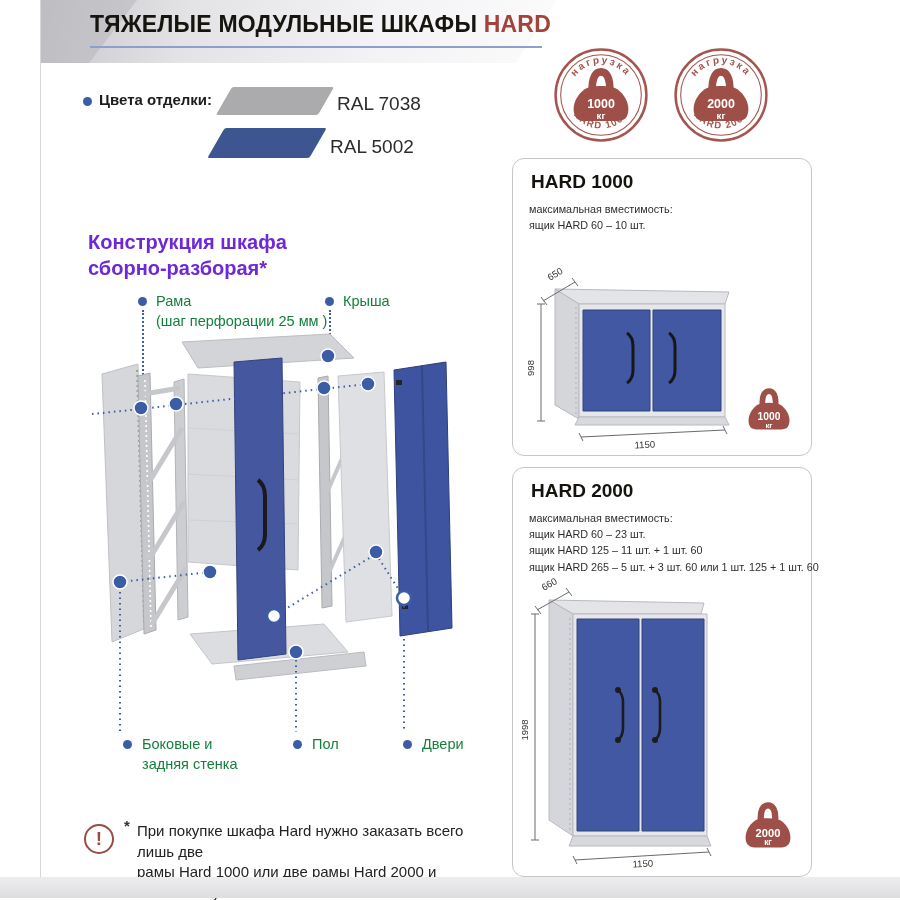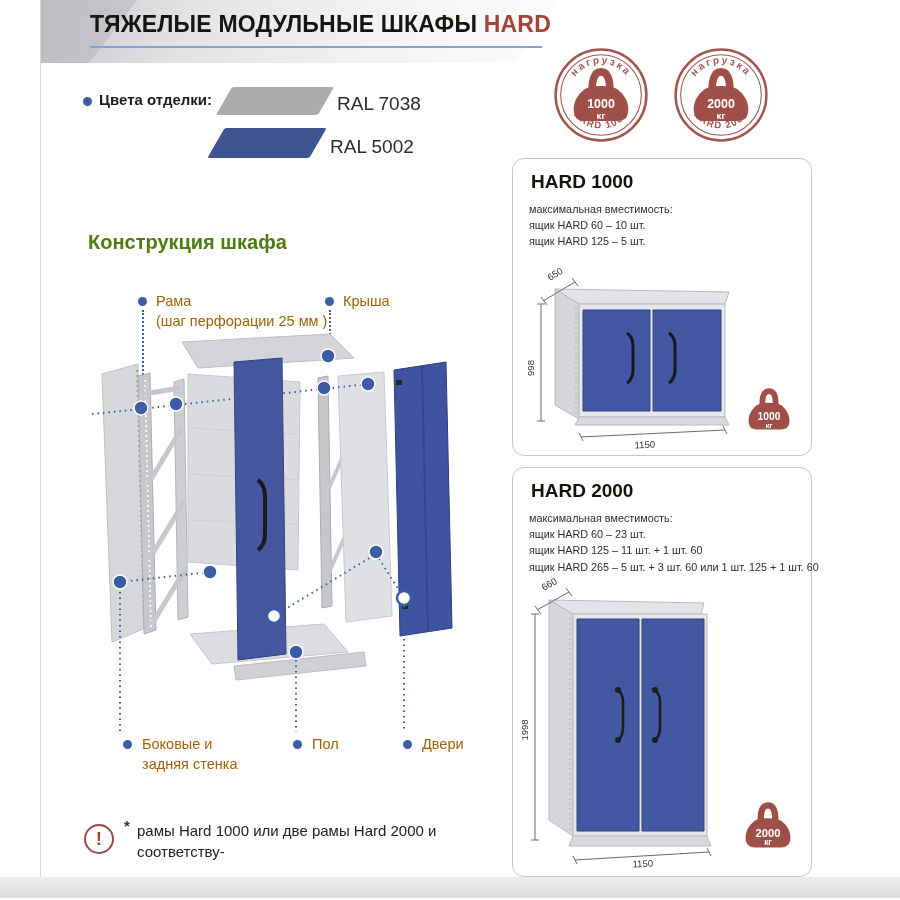--- a/index.html
+++ b/index.html
@@ -33,22 +33,22 @@
   .badge-1{left:553px;top:47px}
   .badge-2{left:673px;top:47px}
   .badge-arc{font-size:10.5px;font-weight:bold;fill:#a3554e;letter-spacing:2.3px}
   .badge-arc-b{font-size:10px;font-weight:bold;fill:#a3554e;letter-spacing:1.4px}
   .kb-fill{fill:#9e4f48}
   .kb-stroke{stroke:#9e4f48}
   .kb-num{fill:#fff;font-weight:bold;text-anchor:middle}
   .badge .w{font-size:13px}.badge .u{font-size:10px}
 
   
-  .constr-heading{left:88px;top:229px;font-size:20px;font-weight:800;line-height:1.32;color:#4d7c0f}
-  .dlabel{font-size:14.5px;color:#a16207;line-height:1.4}
+  .constr-heading{left:88px;top:229px;font-size:20px;font-weight:800;line-height:1.32;color:#6d28d9}
+  .dlabel{font-size:14.5px;color:#15803d;line-height:1.4}
   .dot-frame{left:138px;top:297px}.lbl-frame{left:156px;top:291px}
   .dot-roof{left:325px;top:297px}.lbl-roof{left:343px;top:291px}
   .vdot{border-left:2px dotted #3c5da5;width:0}
   .vd-frame{left:142px;top:310px;height:96px}
   .vd-roof{left:329px;top:310px;height:44px}
   .dot-sides{left:123px;top:740px}.lbl-sides{left:142px;top:734px}
   .dot-floor{left:293px;top:740px}.lbl-floor{left:312px;top:734px}
   .dot-doors{left:403px;top:740px}.lbl-doors{left:422px;top:734px}
 
   .exploded{left:92px;top:332px;width:400px;height:400px}
@@ -127,20 +127,21 @@
   <g>
     <path class="kb-stroke" d="M41,47 C40,31 45,26 50,26 C55,26 60,31 59,47" fill="none" stroke-width="8"></path>
     <path class="kb-fill" d="M33,44 C26,49 21.5,57 21.5,64.5 C21.5,72.5 25,77 33,77 L67,77 C75,77 78.5,72.5 78.5,64.5 C78.5,57 74,49 67,44 C60,39.5 40,39.5 33,44 Z"></path>
   </g>
   <text class="kb-num w" x="50" y="64">2000</text>
   <text class="kb-num u" x="50" y="74.5">кг</text>
 </svg>
 
 <div class="abs constr-heading">
   <div>Конструкция шкафа</div>
+  <div>сборно-разборая*</div>
 </div>
 
 <div class="abs bullet dot-frame"></div>
 <div class="abs dlabel lbl-frame">
   <div>Рама</div>
   <div>(шаг перфорации 25 мм )</div>
 </div>
 <div class="abs bullet dot-roof"></div>
 <div class="abs dlabel lbl-roof">Крыша</div>
 <div class="abs vdot vd-frame"></div>
@@ -212,21 +213,20 @@
 <div class="abs bullet dot-floor"></div>
 <div class="abs dlabel lbl-floor">Пол</div>
 <div class="abs bullet dot-doors"></div>
 <div class="abs dlabel lbl-doors">Двери</div>
 
 <div class="abs panel panel-1">
   <div class="panel-title">HARD 1000</div>
   <div class="panel-specs">
     <div>максимальная вместимость:</div>
     <div>ящик HARD 60 – 10 шт.</div>
-    <div>ящик HARD 125 – 5 шт.</div>
   </div>
   <svg class="cab-svg cab-1" viewBox="0 0 240 196">
     <polygon class="face" points="36,34 210,37 206,49 60,49" fill="#e3e4e7"></polygon>
     <polygon class="face" points="36,34 60,49 60,164 36,150" fill="#d5d6da"></polygon>
     <line x1="57" y1="52" x2="57" y2="160" stroke="#b9bac0" stroke-width="1.4" stroke-dasharray="2 3"></line>
     <polygon class="face" points="60,49 206,49 206,162 60,162" fill="#e6e7ea"></polygon>
     <polygon class="door" points="64,55 131,55 131,156 64,156"></polygon>
     <polygon class="door" points="134,55 202,55 202,156 134,156"></polygon>
     <path d="M108,78 q6,4 6,13 l0,24 q0,9 -6,13" stroke="#17171a" stroke-width="3" fill="none"></path>
     <path d="M150,78 q6,4 6,13 l0,24 q0,9 -6,13" stroke="#17171a" stroke-width="3" fill="none"></path>
@@ -295,17 +295,18 @@
     <path class="kb-stroke" d="M40,46 C38,28 44,22 50,22 C56,22 62,28 60,46" fill="none" stroke-width="9"></path>
     <path class="kb-fill" d="M31,44 C23,50 18,59 18,68 C18,77 22,82 31,82 L69,82 C78,82 82,77 82,68 C82,59 77,50 69,44 C61,39 39,39 31,44 Z"></path>
     <text class="kb-num w" x="50" y="67">2000</text>
     <text class="kb-num u" x="50" y="79">кг</text>
   </svg>
 </div>
 
 <div class="abs note-icon">!</div>
 <div class="abs note-star">*</div>
 <div class="abs note-text">
+  <div>При покупке шкафа Hard нужно заказать всего лишь две</div>
   <div>рамы Hard 1000 или две рамы Hard 2000 и соответству-</div>
 
 </div>
 
 <div class="abs bottom-band"></div>
 
 </body></html>

